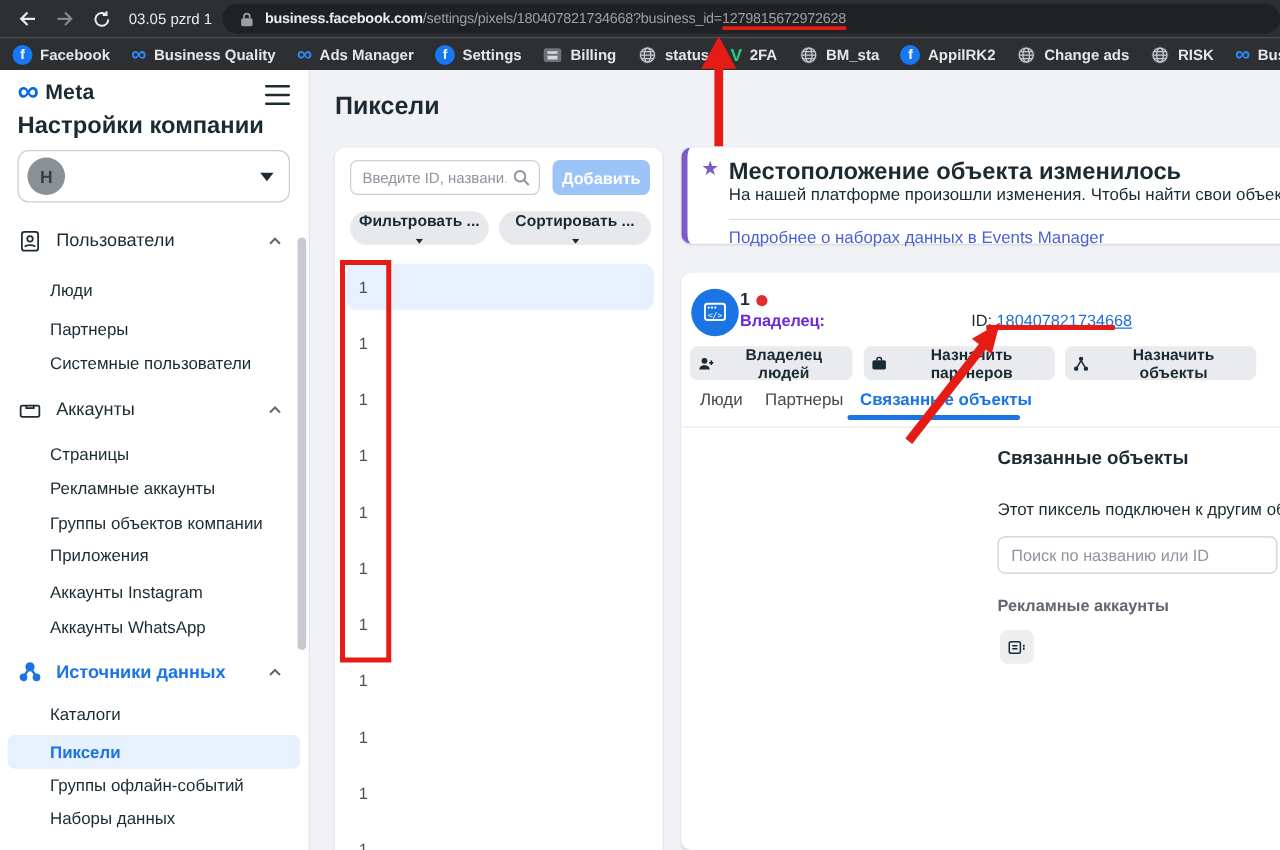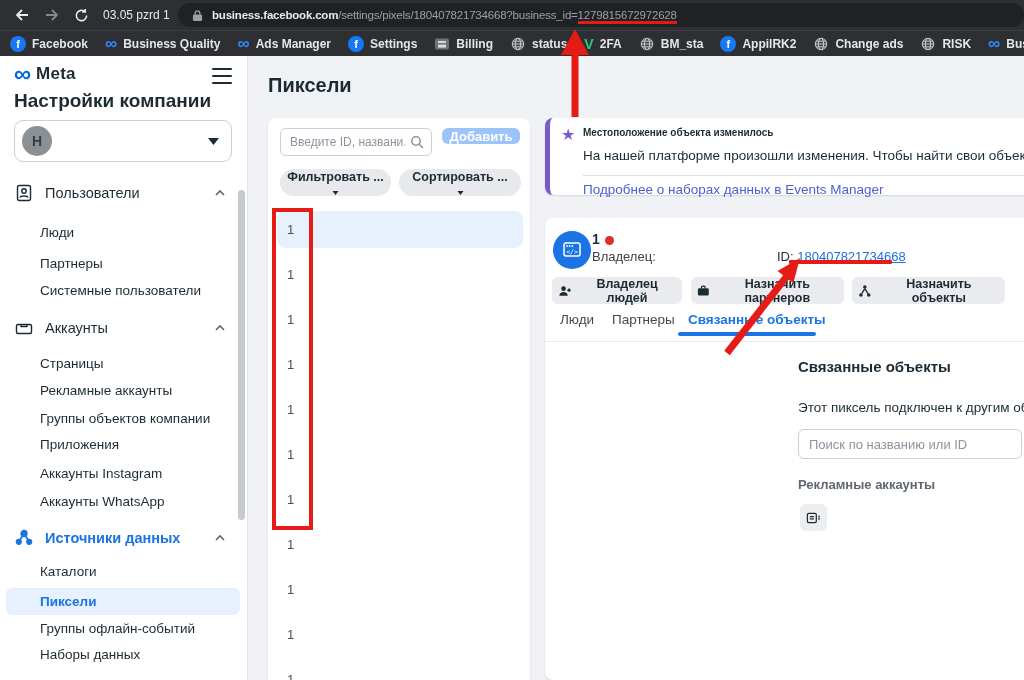--- a/index.html
+++ b/index.html
@@ -45,45 +45,45 @@
   .sitem{position:absolute;left:40px;width:190px;height:24px;font-size:13.5px;color:#1c2b33;display:flex;align-items:center;cursor:pointer;}
   .sitem.active{left:6px;width:234px;height:27px;background:#e7f0fd;border-radius:6px;padding-left:34px;color:#1b74e4;font-weight:bold;}
   
   .px-title{position:absolute;left:268px;top:74px;font-size:20px;font-weight:bold;color:#1c2b33;}
   .px-panel{position:absolute;left:268px;top:118px;width:262px;height:562px;background:#fff;border-radius:8px 8px 0 0;
             box-shadow:0 1px 2px rgba(0,0,0,.12);}
   .px-search{position:absolute;left:12px;top:10px;width:152px;height:28px;border:1px solid #ccd0d5;border-radius:6px;
              font-size:12px;color:#1c2b33;padding:0 26px 0 9px;outline:none;font-family:"Liberation Sans",sans-serif;}
   .px-search::placeholder{color:#8d949e;}
   .px-searchico{position:absolute;left:142px;top:17px;}
-  .px-add{position:absolute;left:174px;top:10px;width:78px;height:16px;background:#9dc4f8;color:#fff;border:none;
+  .px-add{position:absolute;left:174px;top:10px;width:78px;height:28px;background:#9dc4f8;color:#fff;border:none;
           border-radius:6px;font-size:13px;font-weight:bold;font-family:"Liberation Sans",sans-serif;}
   .pill{position:absolute;top:51px;height:27px;background:#e7e9ed;border-radius:15px;border:none;font-size:12.5px;
         font-weight:bold;color:#1c2b33;display:flex;align-items:center;justify-content:center;gap:7px;cursor:pointer;
         font-family:"Liberation Sans",sans-serif;flex-direction:column;}
   .pill.f{left:12px;width:111px;}
   .pill.s{left:131px;width:122px;}
   .px-list{position:absolute;left:9px;top:93px;width:246px;}
   .prow{height:37px;margin-bottom:8px;font-size:13px;color:#4b4f56;line-height:37px;padding-left:10px;border-radius:8px;cursor:pointer;}
   .prow.sel{background:#e7f0fd;}
   
   .notif{position:absolute;left:545px;top:118px;width:489px;height:77px;background:#fff;border-radius:8px;
          border-left:5px solid #7b5cc7;box-shadow:0 1px 2px rgba(0,0,0,.12);}
   .notif .star{position:absolute;left:11px;top:7px;color:#7b5cc7;font-size:16px;}
-  .notif .ttl{position:absolute;left:33px;top:9px;font-size:10px;font-weight:bold;color:#1c2b33;white-space:nowrap;}
+  .notif .ttl{position:absolute;left:33px;top:9px;font-size:19px;font-weight:bold;color:#1c2b33;white-space:nowrap;}
   .notif .body{position:absolute;left:33px;top:30px;font-size:13.5px;color:#1c2b33;white-space:nowrap;}
   .notif .div{position:absolute;left:33px;top:57px;width:451px;height:1px;background:#dadde1;}
   .notif .lnk{position:absolute;left:33px;top:64px;font-size:13.5px;color:#4b5fd3;white-space:nowrap;cursor:pointer;}
   .detail{position:absolute;left:545px;top:218px;width:489px;height:462px;background:#fff;border-radius:8px;
           box-shadow:0 1px 2px rgba(0,0,0,.12);}
   .pavatar{position:absolute;left:8px;top:13px;width:38px;height:38px;border-radius:50%;background:#1b74e4;
            display:flex;align-items:center;justify-content:center;}
   .pname{position:absolute;left:47px;top:13px;font-size:14px;font-weight:bold;color:#1c2b33;}
   .pdot{position:absolute;left:60px;top:18px;width:9px;height:9px;border-radius:50%;background:#e02c2c;}
-  .powner{position:absolute;left:47px;top:31px;font-size:13px;color:#404040;}
+  .powner{position:absolute;left:47px;top:31px;font-size:13px;color:#6d28d9;font-weight:bold;}
   .pid{position:absolute;left:232px;top:31px;font-size:13px;color:#1c2b33;white-space:nowrap;}
   .pid a{color:#216fdb;text-decoration:underline;}
   .abtn{position:absolute;top:59px;height:27px;background:#e9ebee;border:none;border-radius:6px;font-size:12.5px;
         font-weight:bold;color:#1c2b33;display:flex;align-items:center;justify-content:center;gap:7px;cursor:pointer;
         font-family:"Liberation Sans",sans-serif;}
   .abtn.b1{left:7px;width:130px;}
   .abtn.b2{left:146px;width:153px;}
   .abtn.b3{left:307px;width:153px;}
   .tab{position:absolute;top:94px;font-size:13.5px;color:#47494d;cursor:pointer;}
   .tab.t1{left:15px;}

